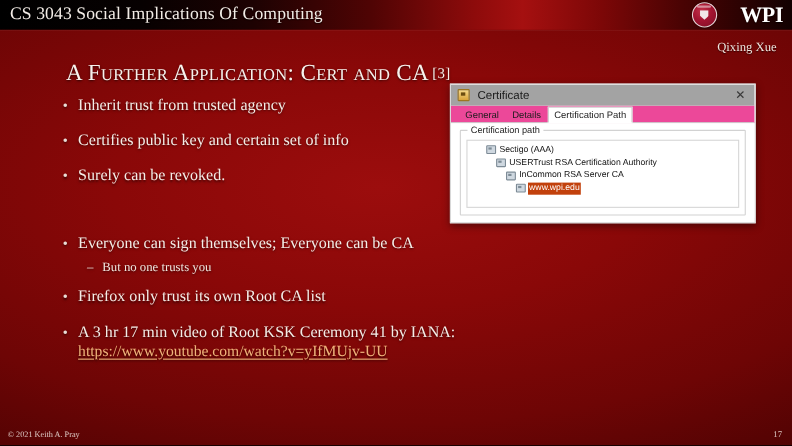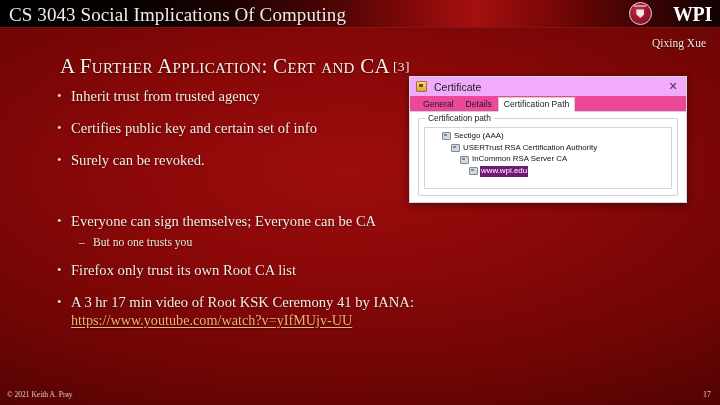--- a/index.html
+++ b/index.html
@@ -14,21 +14,21 @@
       radial-gradient(ellipse 120% 95% at 48% 42%, #9c0d0d 0%, #8a0808 28%, #6e0505 56%, #4a0202 80%, #2e0101 100%);
   }
   
   #banner{
     position:absolute;left:0;top:0;width:720px;height:27px;
     background:linear-gradient(90deg,#000000 0%,#070101 18%,#1d0202 32%,#500404 47%,#8e0b0b 60%,#a51010 66%,#7c0707 76%,#4a0303 86%,#2a0202 94%,#120101 100%);
     box-shadow:0 1px 0 rgba(255,255,255,.06);
   }
   #banner-title{
     position:absolute;left:9px;top:4px;
-    font-size:19px;color:#f3ece6;letter-spacing:.1px;
+    font-size:16px;color:#f3ece6;letter-spacing:.1px;
     text-shadow:0 1px 1px rgba(0,0,0,.8);
     white-space:nowrap;
   }
   
   #wpi{
     position:absolute;right:8px;top:2px;
     display:flex;align-items:center;gap:21px;
   }
   #wpi-seal{
     width:21px;height:21px;border-radius:50%;
@@ -112,21 +112,21 @@
   }
   
   #cert{
     position:absolute;left:409px;top:76px;width:276px;height:125px;
     background:#ffffff;overflow:hidden;
     border:1px solid #d8d8d8;
     box-shadow:0 2px 7px rgba(0,0,0,.45);
     font-family:"Liberation Sans", sans-serif;
   }
   #cert-titlebar{
-    height:19px;background:#f0abfc;position:relative;
+    height:19px;background:#a3a3a3;position:relative;
     display:flex;align-items:center;
   }
   #cert-icon{
     width:9px;height:9px;margin-left:6px;flex:none;
     background:linear-gradient(#f6d98a,#d9a43a);
     border:1px solid #9d7520;border-radius:1px;position:relative;
   }
   #cert-icon:after{
     content:"";position:absolute;left:2px;top:2px;width:4px;height:3px;
     background:#6b4c10;
@@ -177,21 +177,21 @@
   .tglyph{
     width:7px;height:6px;flex:none;margin-right:2px;
     background:#cfd8e0;border:1px solid #7d8b96;border-radius:1px;
     position:relative;
   }
   .tglyph:after{
     content:"";position:absolute;left:1px;top:1px;
     width:3px;height:2px;background:#7d8b96;
   }
   .tnode .tlabel{padding:0 1px;}
-  .tnode.sel .tlabel{background:#701a75;color:#ffffff;}
+  .tnode.sel .tlabel{background:#c2410c;color:#ffffff;}
 </style>
 </head>
 <body>
 
 <div id="slide">
 
   <div id="banner">
     <div id="banner-title">CS 3043 Social Implications Of Computing</div>
     <div id="wpi">
       <div id="wpi-seal"></div>

